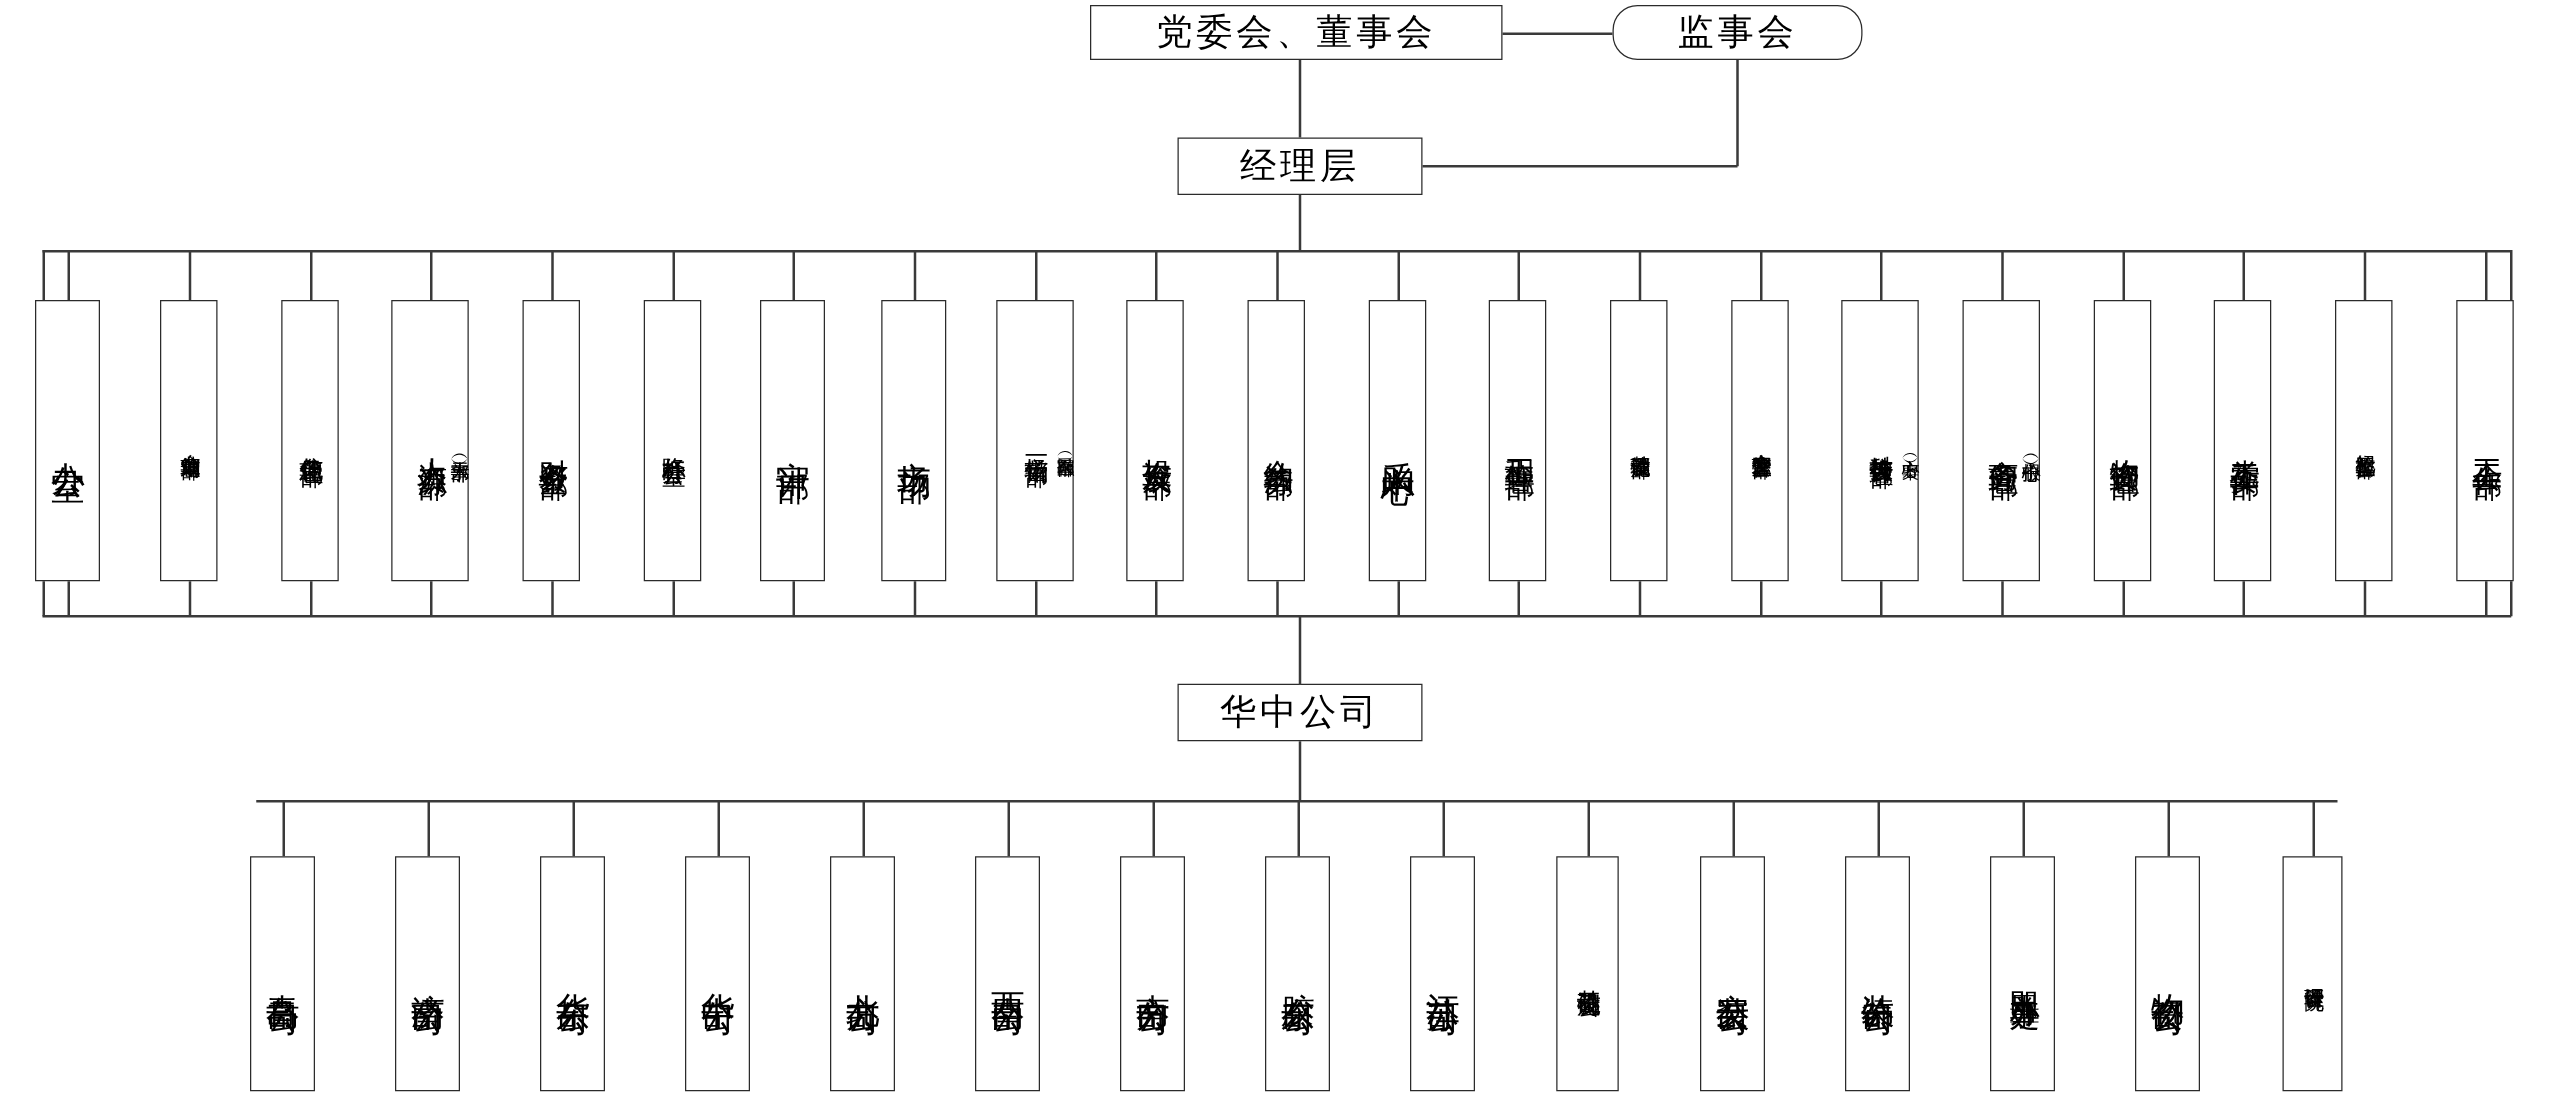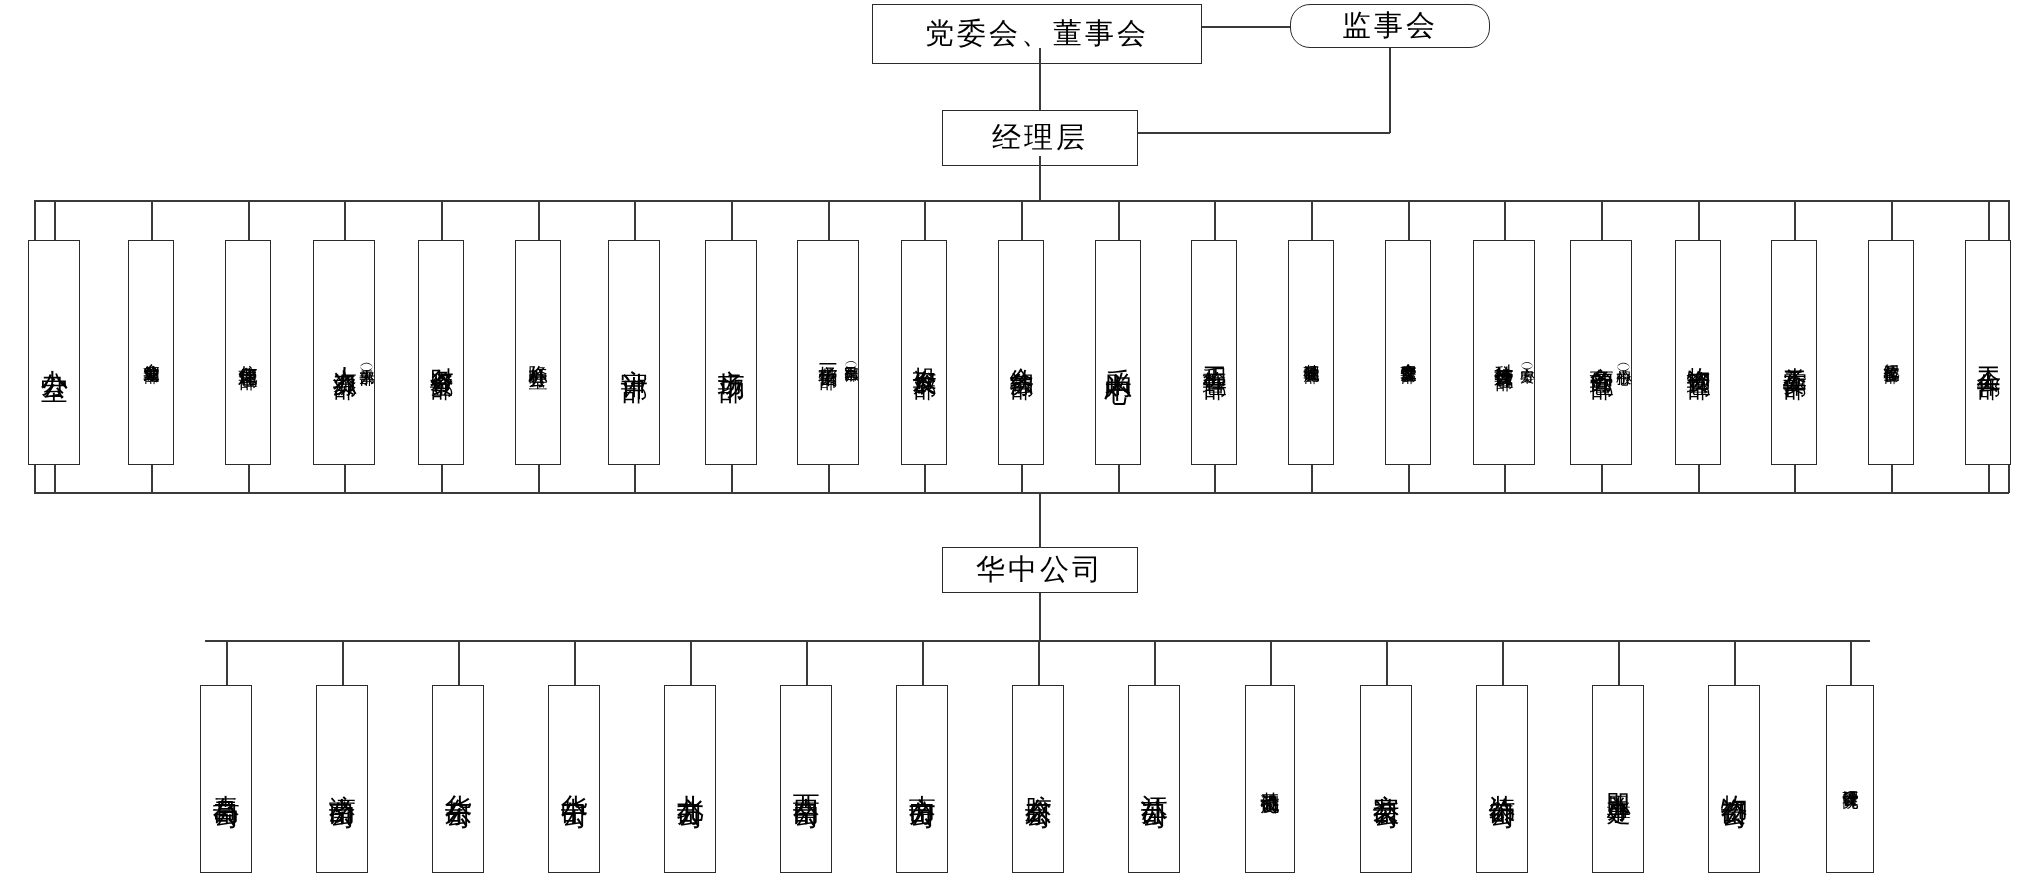--- a/index.html
+++ b/index.html
@@ -66,25 +66,25 @@
     background: #3a3a3a;
   }
   .lnv { width: 1.5px; }
   .lnh { height: 1.5px; }
 </style>
 </head>
 <body>
 
 <div id="canvas">
 
-  <div class="box hbox" id="box-board" style="left:872px; top:4px; width:330px; height:60px;">党委会、董事会</div>
+  <div class="box hbox" id="box-board" style="left:872px; top:4px; width:330px; height:44px;">党委会、董事会</div>
 
   <div class="box hbox" id="box-supervisors" style="left:1290px; top:4px; width:200px; height:44px;border-radius:20px;">监事会</div>
 
-  <div class="box hbox" id="box-management" style="left:942px; top:110px; width:196px; height:56px;">经理层</div>
+  <div class="box hbox" id="box-management" style="left:942px; top:110px; width:196px; height:46px;">经理层</div>
 
   <div class="box hbox" id="box-branchhub" style="left:942px; top:547px; width:196px; height:46px;">华中公司</div>
 
   <div class="ln lnh" style="left:1202px; top:26px; width:88px;"></div>
 
   <div class="ln lnv" style="left:1389px; top:48px; height:85px;"></div>
 
   <div class="ln lnh" style="left:1138px; top:132px; width:252px;"></div>
 
   <div class="ln lnv" style="left:1039px; top:48px; height:62px;"></div>

